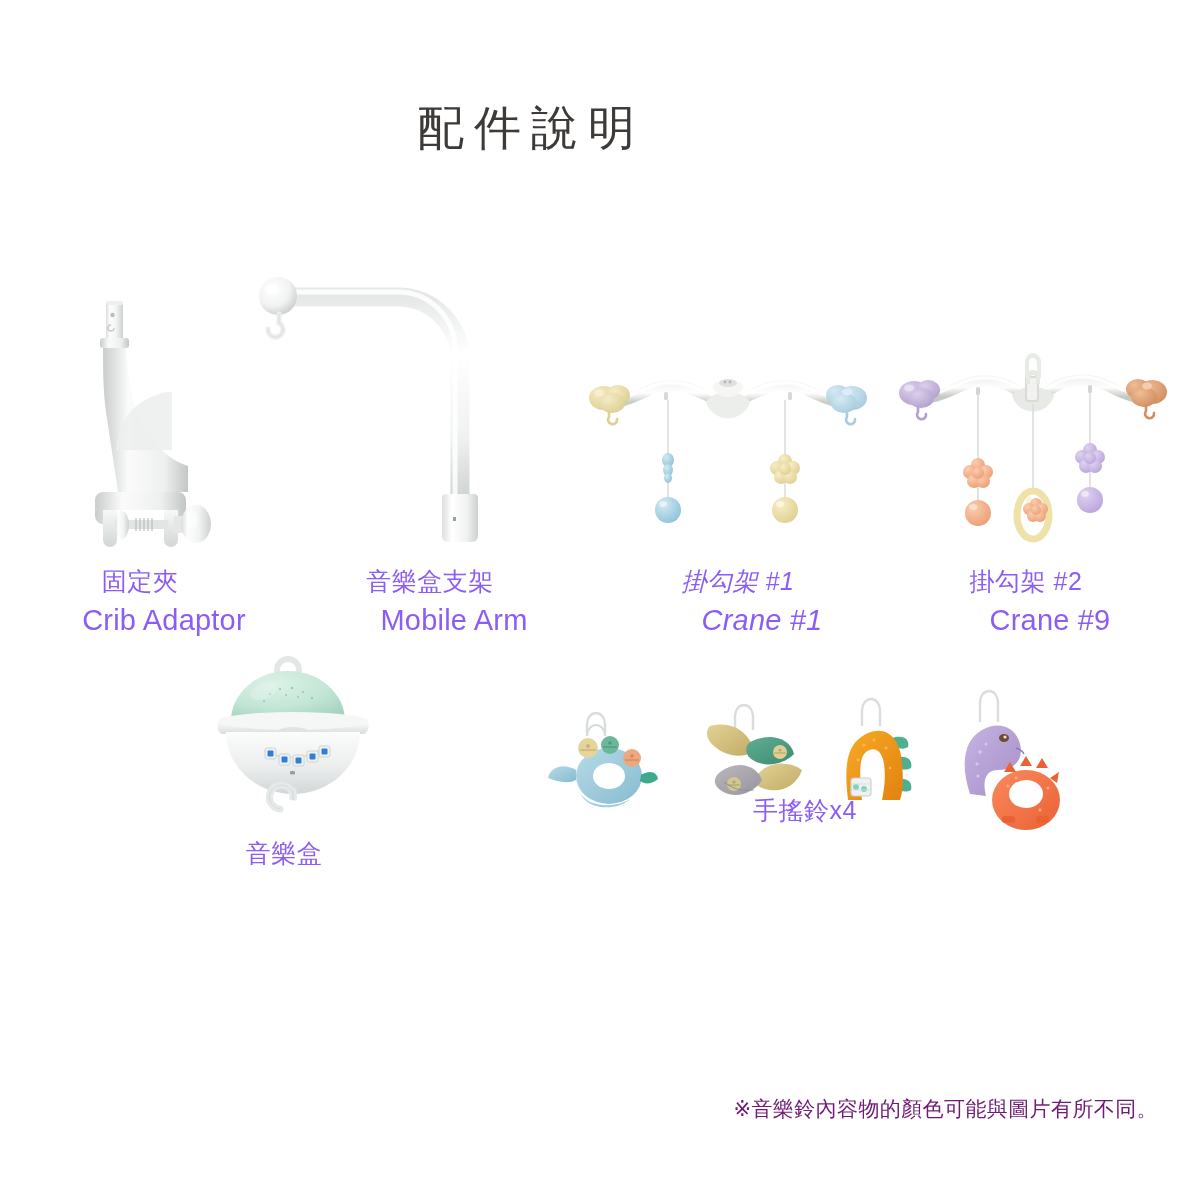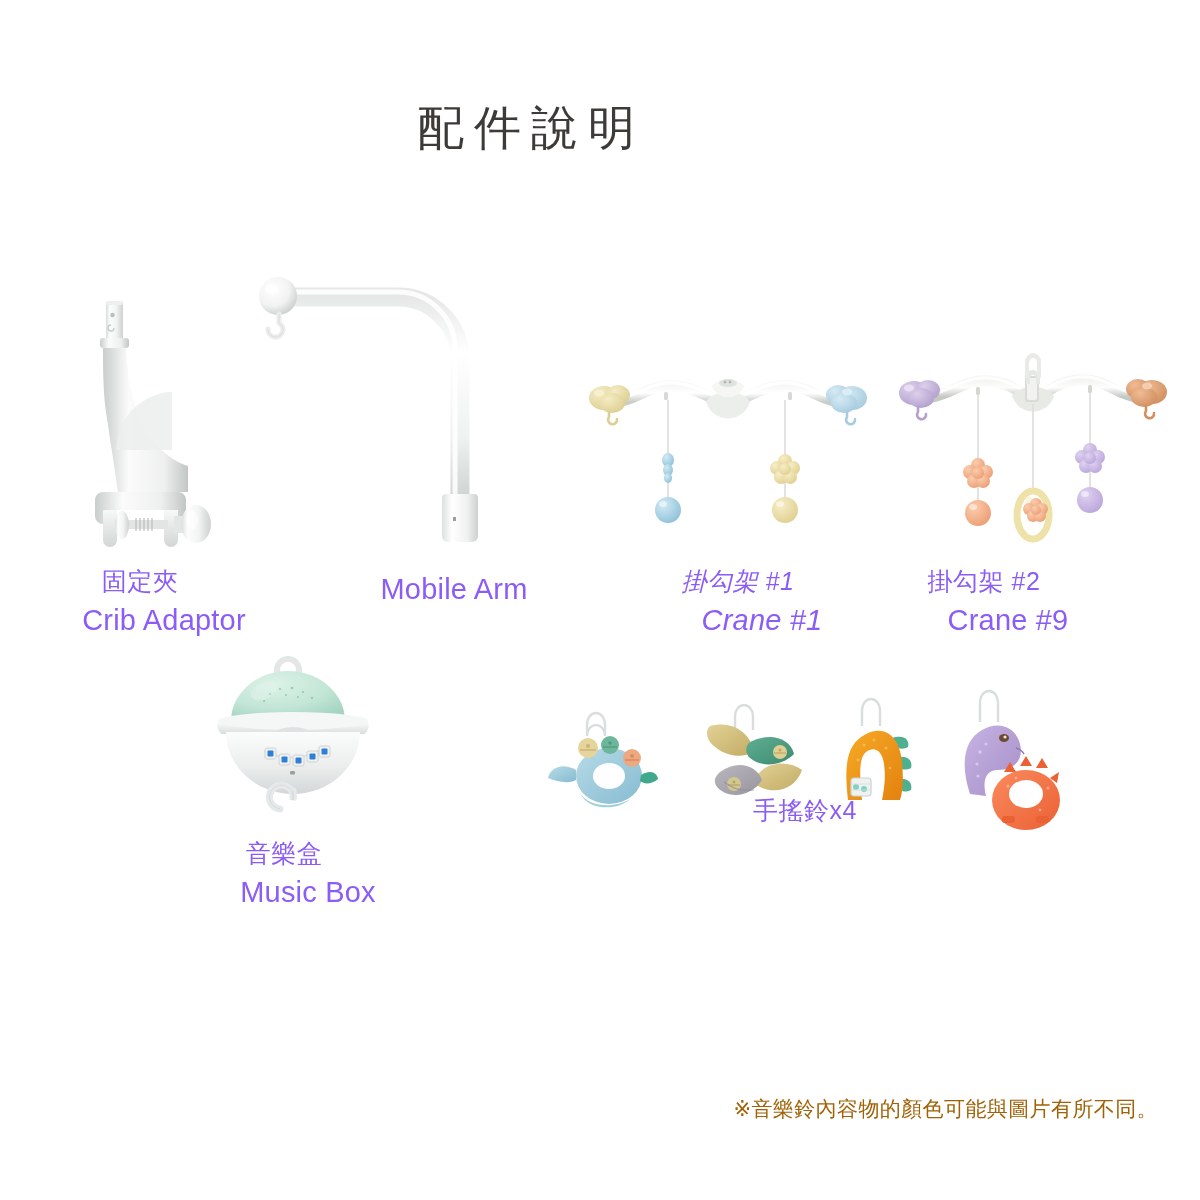--- a/index.html
+++ b/index.html
@@ -49,32 +49,32 @@
     font-size: 29px;
     letter-spacing: 0.2px;
     margin-top: 6px;
     white-space: nowrap;
     padding-left: 48px;
   }
 
   .cap-crib   { left: 0px;   top: 566px; width: 280px; }
   .cap-arm    { left: 290px; top: 566px; width: 280px; }
   .cap-crane1 { left: 598px; top: 566px; width: 280px; font-style: italic; }
-  .cap-crane2 { left: 844px; top: 566px; width: 280px; }
+  .cap-crane2 { left: 886px; top: 566px; width: 280px; }
   .cap-music  { left: 144px; top: 838px; width: 280px; }
   .cap-bell   { left: 605px; top: 795px; width: 400px; }
 
   
   .footnote {
     position: absolute;
     right: 42px;
     top: 1095px;
     font-size: 21px;
     letter-spacing: 0.4px;
-    color: #a16207;
+    color: #701a75;
     white-space: nowrap;
   }
 
   
   .art { position: absolute; }
   .art svg { display: block; overflow: visible; }
 
   .art-crib   { left: 78px;  top: 268px; }
   .art-arm    { left: 248px; top: 268px; }
   .art-crane1 { left: 578px; top: 358px; }
@@ -606,36 +606,36 @@
       </g>
     </svg>
   </div>
 
   <div class="caption cap-crib">
     <div class="zh">固定夾</div>
     <div class="en">Crib Adaptor</div>
   </div>
 
   <div class="caption cap-arm">
+    <div class="zh">音樂盒支架</div>
     <div class="en">Mobile Arm</div>
   </div>
 
   <div class="caption cap-crane1">
     <div class="zh">掛勾架 #1</div>
     <div class="en">Crane #1</div>
   </div>
 
   <div class="caption cap-crane2">
     <div class="zh">掛勾架 #2</div>
     <div class="en">Crane #9</div>
   </div>
 
   <div class="caption cap-music">
     <div class="zh">音樂盒</div>
-    <div class="en">Music Box</div>
   </div>
 
   <div class="caption cap-bell">
     <div class="zh">手搖鈴x4</div>
   </div>
 
   <div class="footnote">※音樂鈴內容物的顏色可能與圖片有所不同。</div>
 
 </div>
 

